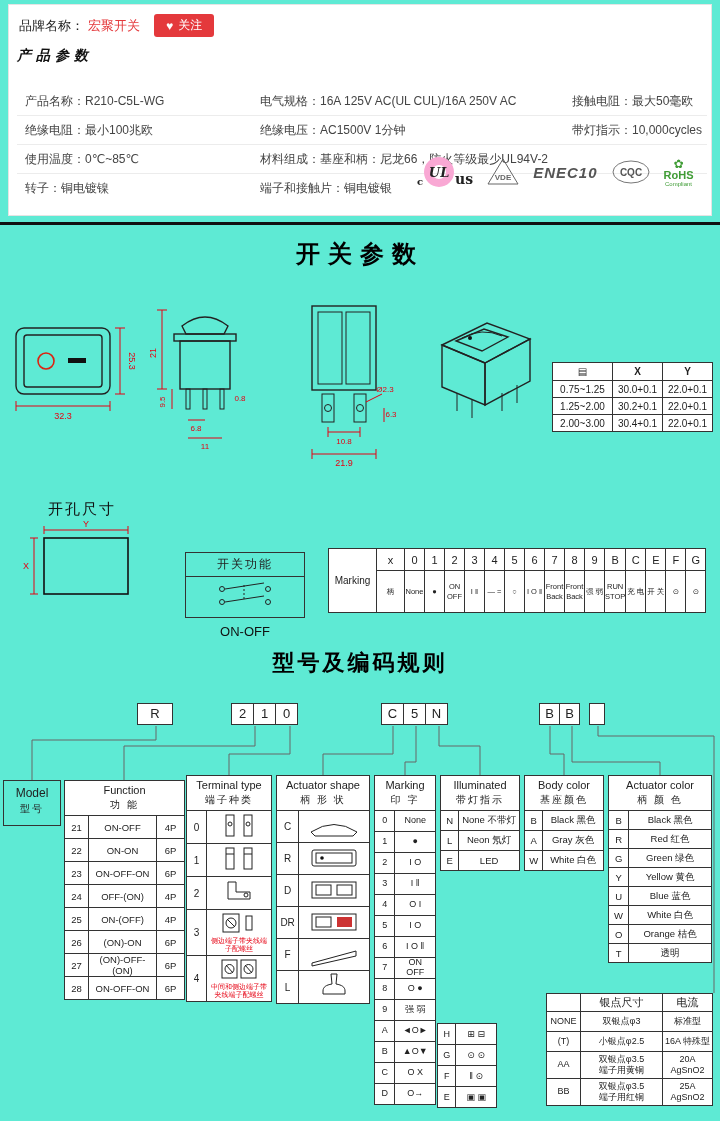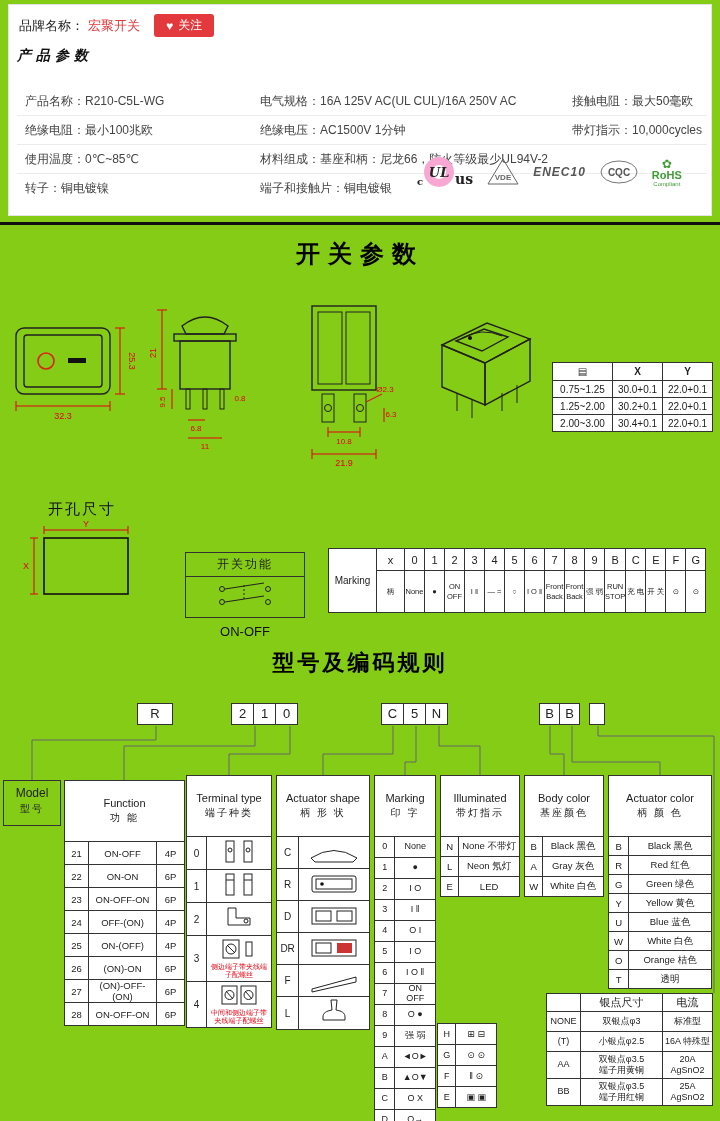--- a/index.html
+++ b/index.html
@@ -1,17 +1,17 @@
 <!DOCTYPE html>
 <html><head>
 <meta charset="utf-8">
 <style>
   *{margin:0;padding:0;box-sizing:border-box}
   body{background:#fff;font-family:"Liberation Sans","DejaVu Sans",sans-serif;color:#222}
-  #page{position:relative;width:720px;height:1121px;background:#84cc16;overflow:hidden;margin:0 auto}
+  #page{position:relative;width:720px;height:1121px;background:#5eead4;overflow:hidden;margin:0 auto}
   .abs{position:absolute}
   .red{color:#e4393c}
 
   
   .top-card{left:8px;top:4px;width:704px;height:212px;border:1px solid #e4e4e4;background:#fff}
   .brand-row{position:absolute;left:10px;top:9px;font-size:13px;display:flex;align-items:center;gap:4px}
   .follow-btn{margin-left:10px;display:inline-flex;align-items:center;gap:5px;background:#e4393c;color:#fff;
     border:none;border-radius:3px;padding:3px 12px;font-size:12px;cursor:pointer;font-family:inherit}
   .params-title{position:absolute;left:8px;top:42px;font-family:"DejaVu Serif","Liberation Serif",serif;
     font-style:italic;font-weight:bold;font-size:14px;letter-spacing:5px;color:#111}
@@ -19,21 +19,21 @@
   .p-row{display:grid;grid-template-columns:235px 312px auto;border-bottom:1px solid #ececec;min-height:29px;align-items:center}
   .p-row:last-child{border-bottom:none}
   .p-cell{font-size:12px;color:#444;padding:2px 4px 2px 8px;white-space:nowrap;overflow:hidden}
   .p-span2{grid-column:2 / 4}
   .certs{position:absolute;left:408px;top:152px;display:flex;align-items:center;gap:13px}
   .logo-ul{display:flex;align-items:flex-end;font-family:"DejaVu Serif",serif}
   .logo-ul .pre{font-size:10px;font-weight:bold;margin-right:1px}
   .logo-ul .circ{width:30px;height:30px;border:8px solid #f9a8d4;border-radius:50%;display:flex;align-items:center;justify-content:center;
     font-weight:bold;font-style:italic;font-size:13px}
   .logo-ul .post{font-size:14px;font-weight:bold;margin-left:1px}
-  .logo-txt{font-size:12px;font-weight:bold;font-style:italic;color:#555;letter-spacing:1px}
+  .logo-txt{font-size:15px;font-weight:bold;font-style:italic;color:#555;letter-spacing:1px}
   .logo-rohs{display:flex;flex-direction:column;align-items:center;color:#3f9c35;line-height:1}
   .logo-rohs .r1{font-size:11px;font-weight:bold}
   .logo-rohs .r2{font-size:6px}
   .leaf{font-size:12px}
 
   .divider{left:0;top:222px;width:720px;height:3px;background:#111}
 
   .sec-title{width:720px;text-align:center;font-weight:bold;color:#000}
   .t1{top:238px;font-size:24px;letter-spacing:8px}
   .t2{top:648px;font-size:22px;letter-spacing:3px}
@@ -70,21 +70,21 @@
   
   .code-group{top:703px;height:22px;white-space:nowrap}
   .code-box{display:inline-block;width:23px;height:22px;line-height:20px;border:1px solid #333;text-align:center;
     font-size:13px;margin-left:-1px;background:#fff;vertical-align:top}
   .wide .code-box{width:36px}
   .g4 .code-box{width:21px}
   .g5 .code-box{width:16px}
 
   
   .ct th{border:1px solid #333}
-  .thead{padding:16px 1px}
+  .thead{padding:3px 1px}
   .th-en{font-size:11px;font-weight:normal}
   .th-cn{font-size:10px;letter-spacing:2px;margin-top:2px}
   .t-model{left:3px;top:780px;width:58px;height:46px;border:1px solid #333;text-align:center;padding-top:5px}
   .t-model .th-en{font-size:12px}
   .t-func{left:64px;top:780px;width:120px}
   .t-func td{height:23px;font-size:9.5px;padding:0 1px}
   .t-term{left:186px;top:775px;width:86px}
   .t-term td{font-size:10px;padding:1px}
   .tnote{color:#e60012;font-size:7px;line-height:1.2;white-space:normal}
   .t-shape{left:276px;top:775px;width:94px}

